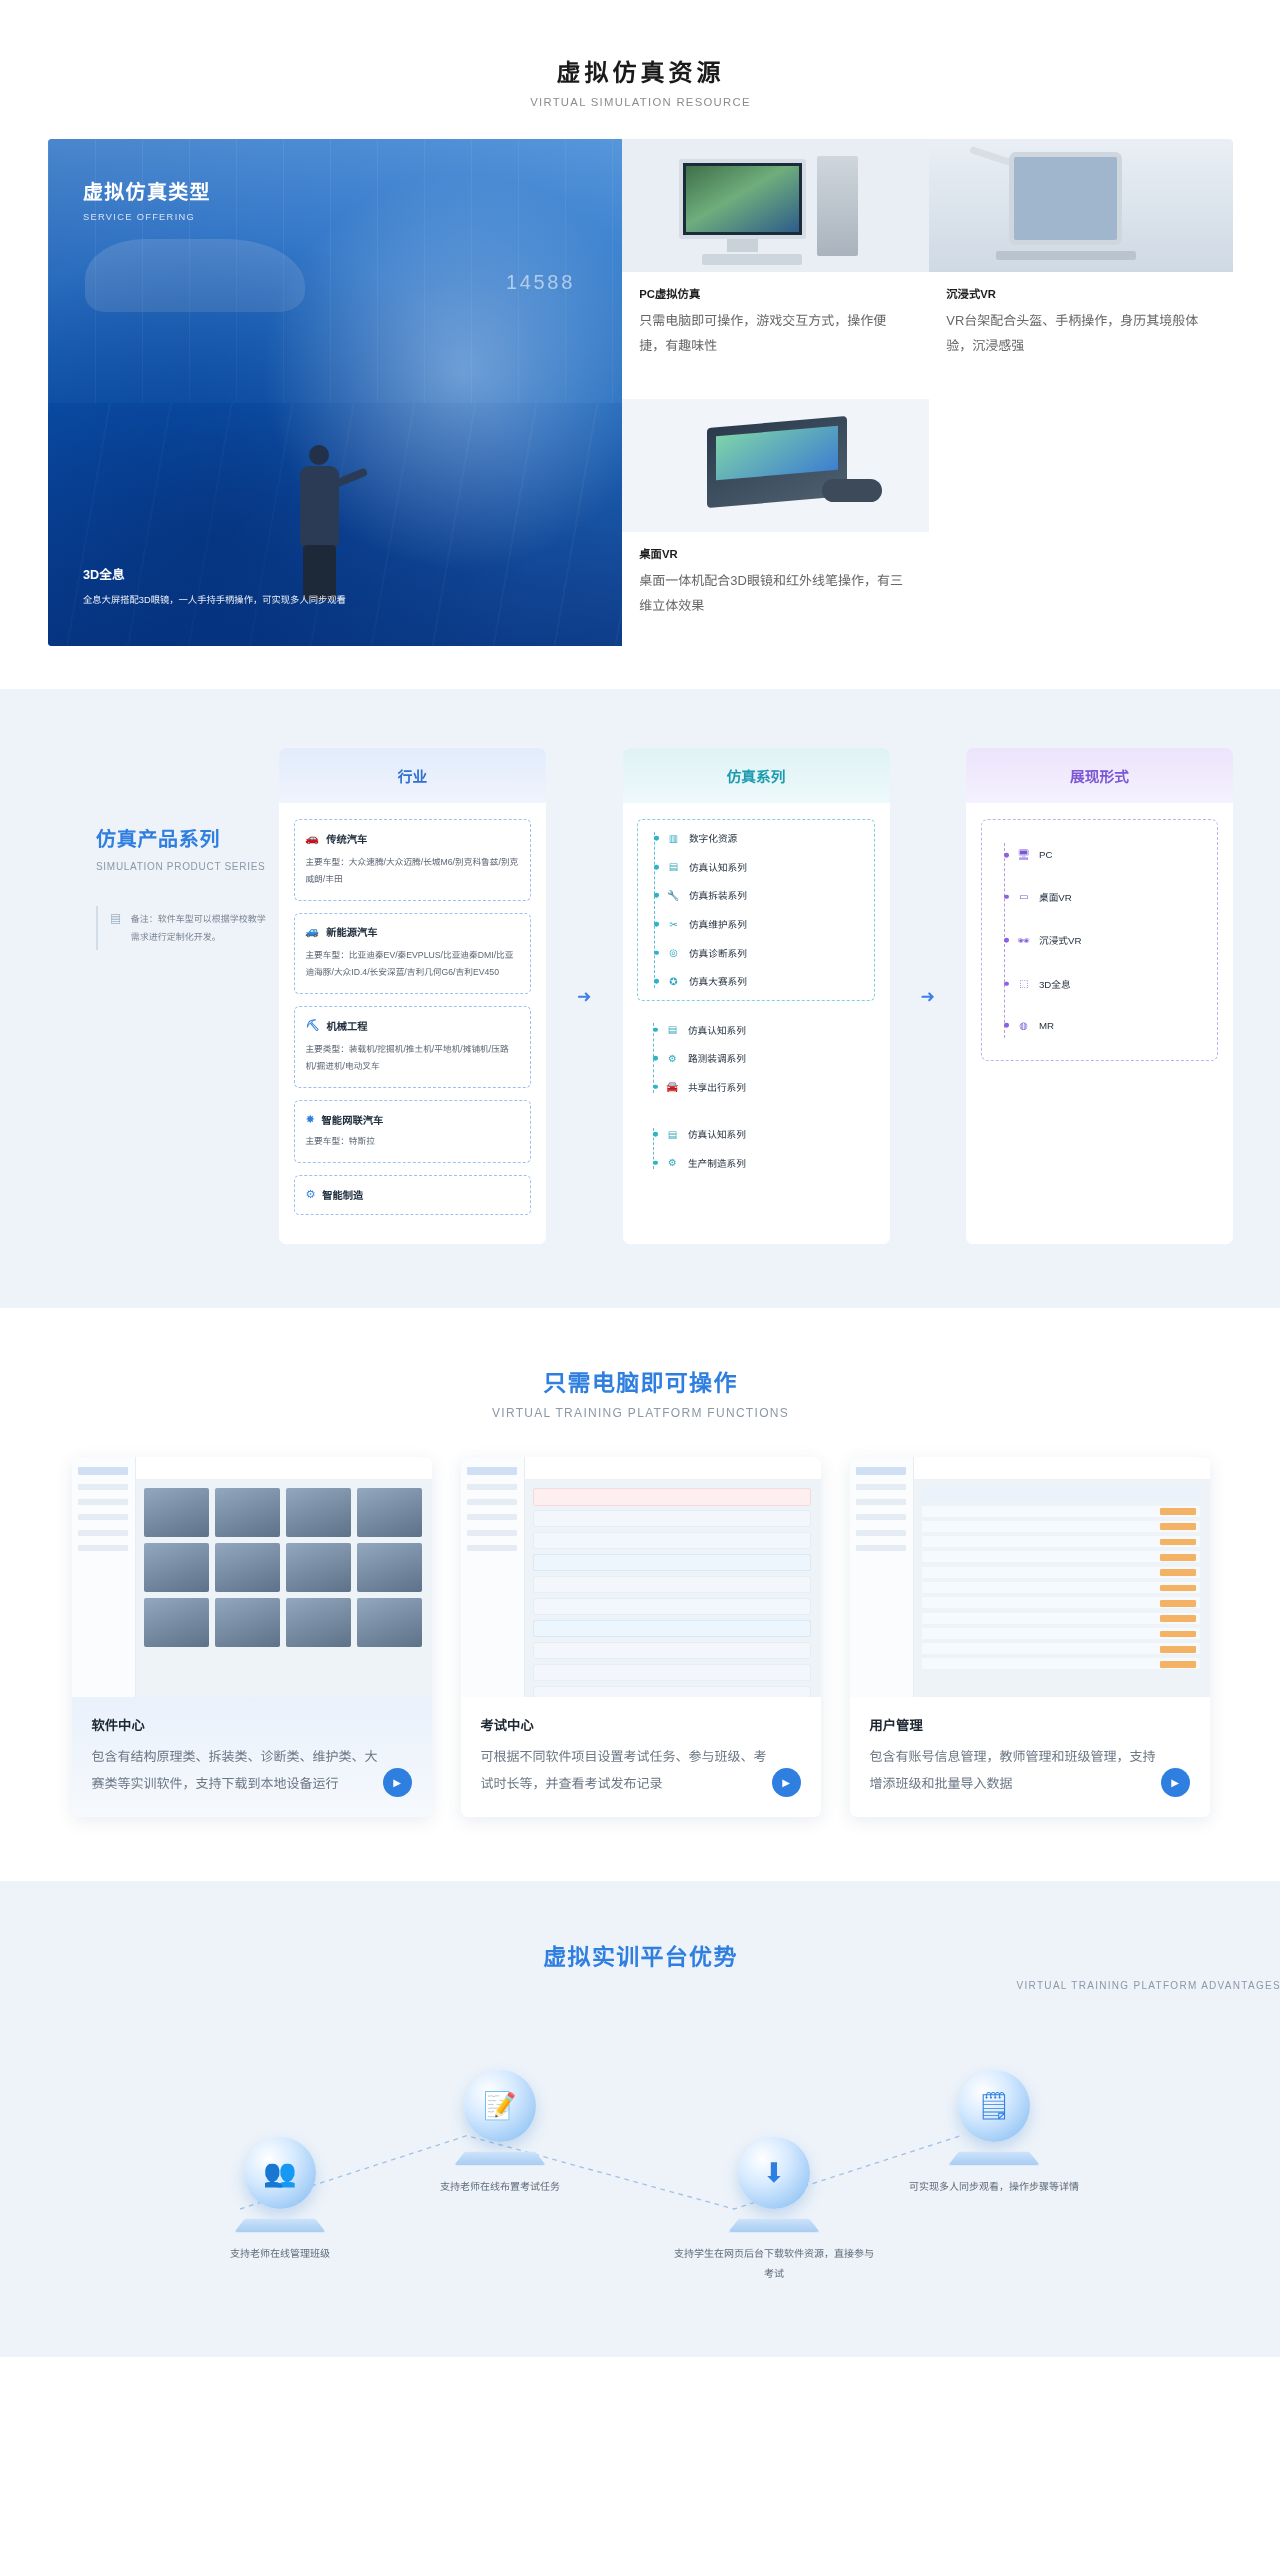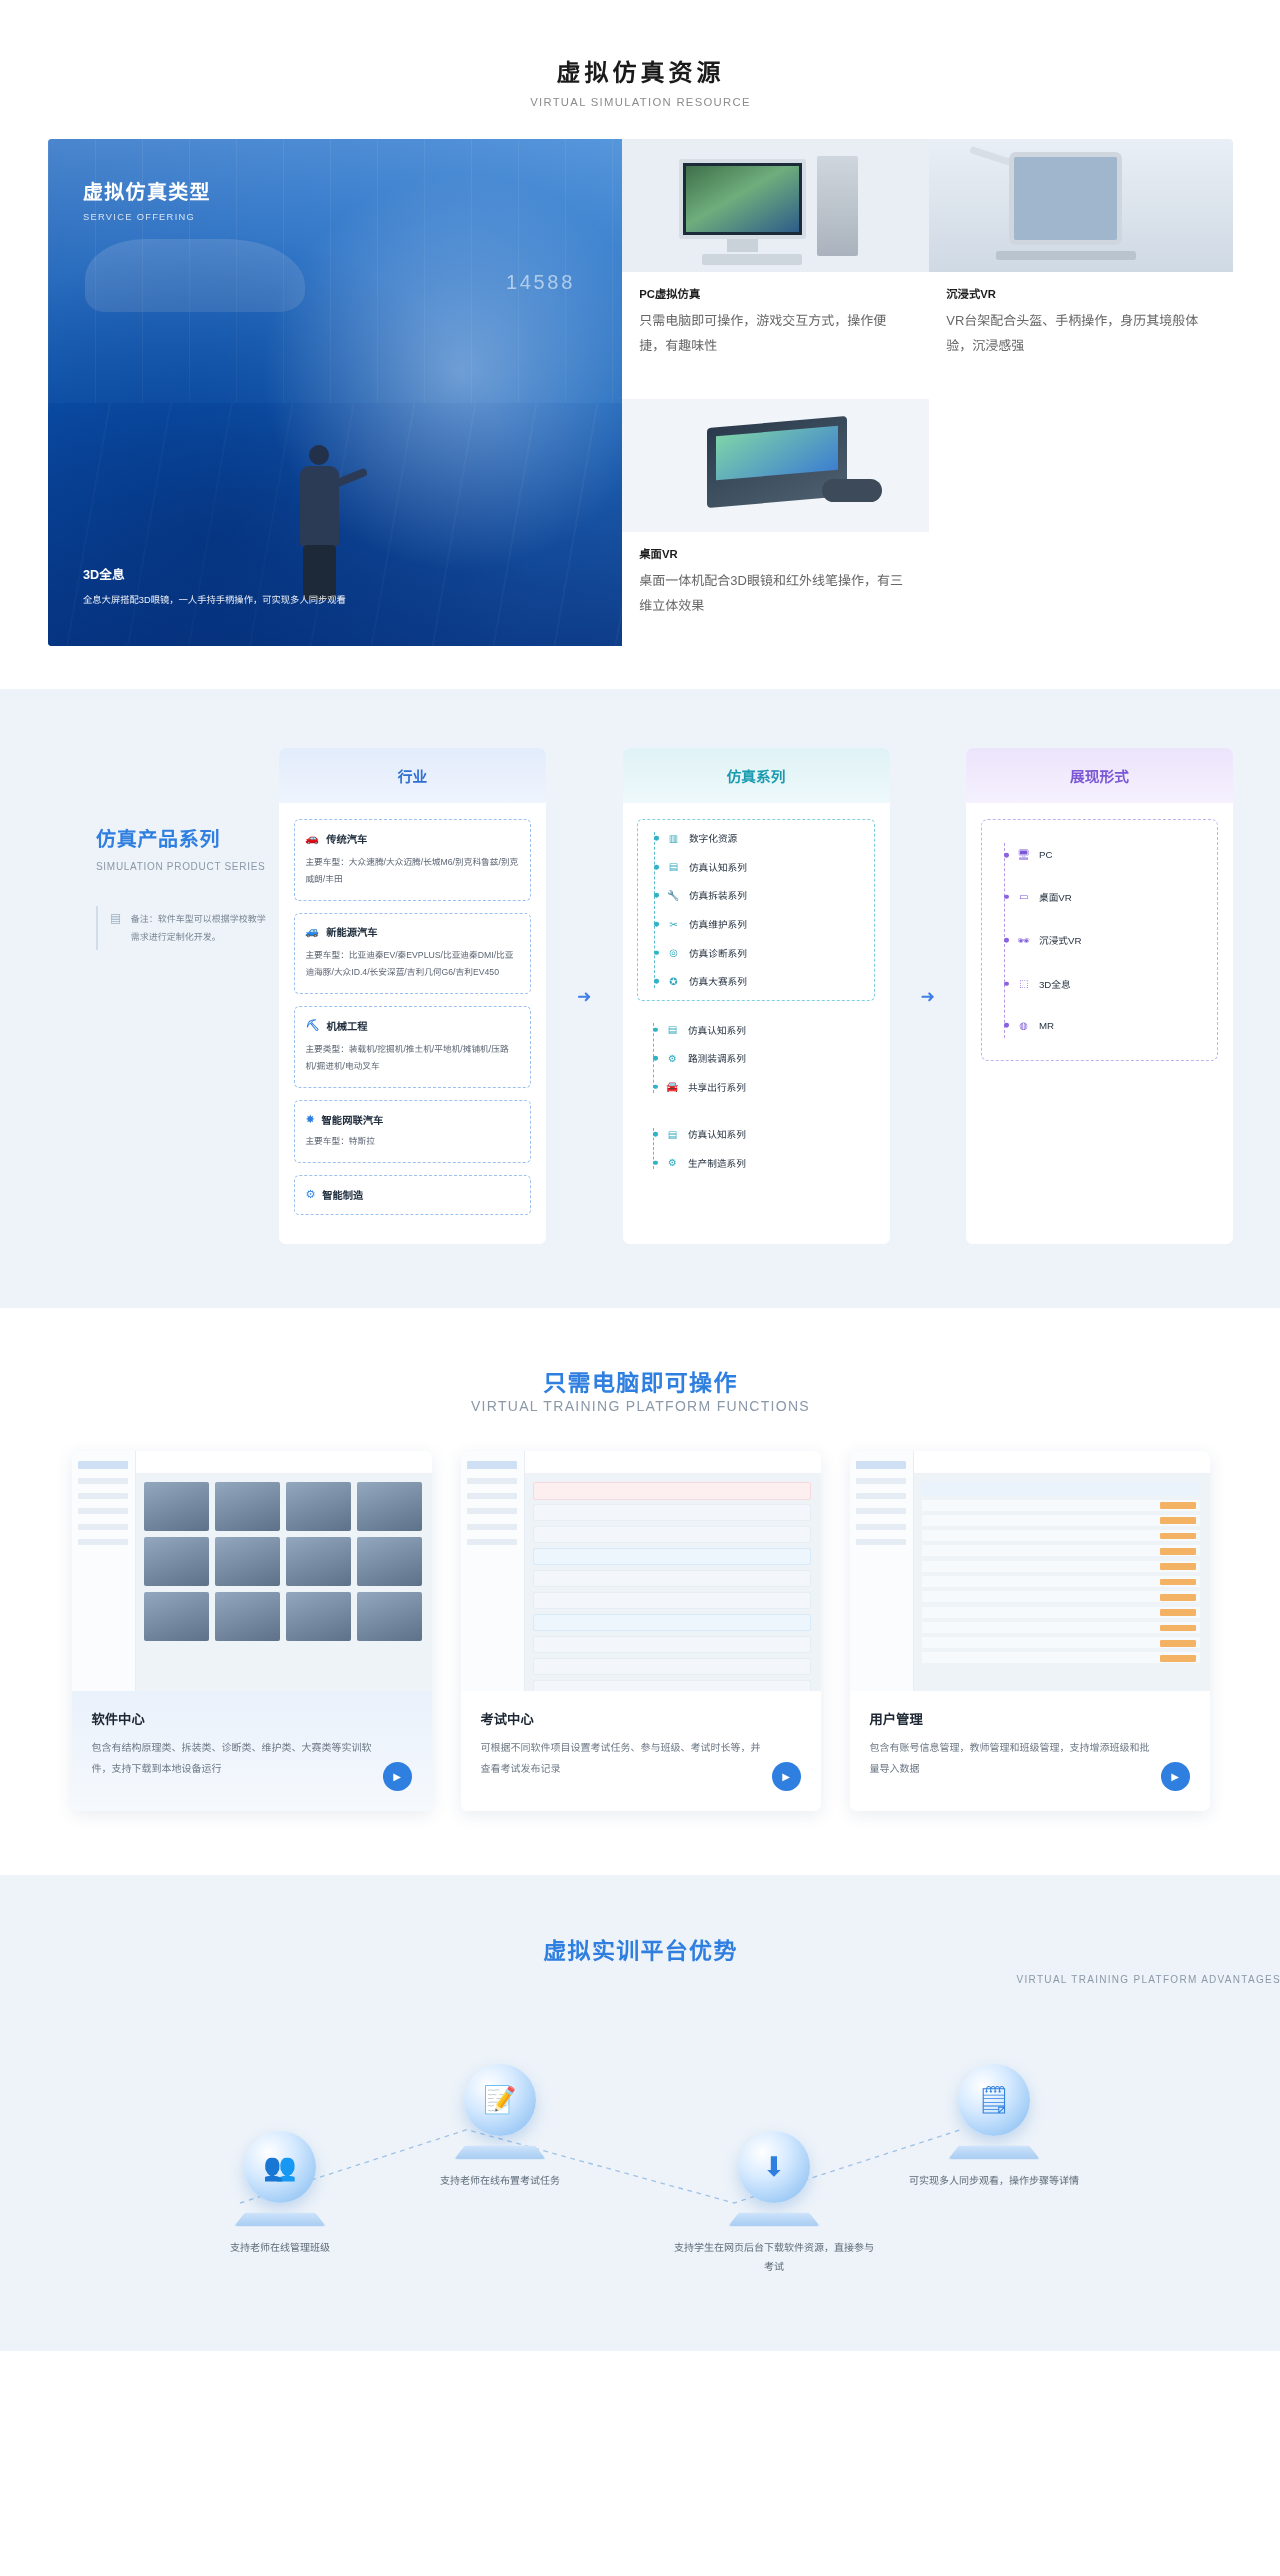--- a/index.html
+++ b/index.html
@@ -237,21 +237,21 @@
   .col3 .tree-item .ti { color:#7b57d6; }
   .col3-panel { border: 0.7px dashed #c3b0ee; border-radius: 6.7px; padding: 14.7px 12px 14.7px 17.3px; }
   .col3 .tree-item { padding: 14.7px 0; }
 
   .arrow { align-self:center; color:#3f7fe6; font-size: 17.3px; margin: 0 4px; }
   .arrow-col { display:flex; align-items:center; padding: 0 4px; }
 
   
   .sec-func { background:#fff; padding: 56px 0 64px 0; }
   .func-title { font-size: 23px; font-weight:bold; color:#2f7fe0; text-align:center; letter-spacing:1.3px;}
-  .func-sub { font-size: 14px; color:#8a98a8; text-align:center; letter-spacing:1.3px; }
+  .func-sub { font-size: 12px; color:#8a98a8; text-align:center; letter-spacing:1.3px; margin-top: 8px;}
   .cards { display:flex; gap: 29px; justify-content:center; margin-top: 37px; }
   .card {
     width: 360px; background:#fff; border-radius: 6.7px; overflow:hidden;
     box-shadow: 0 4px 17.3px rgba(40,70,120,.10);
   }
   .card .shot { height: 240px; background:#eef3f8; position:relative; overflow:hidden; }
   .card .shot .sb { position:absolute; left:0; top:0; bottom:0; width: 64px; background:#fbfcfe; border-right:0.7px solid #e8edf3;}
   .card .shot .sb .logo { margin: 9.3px 6.7px; height: 8px; background:#cfe0f5; border-radius:1.3px;}
   .card .shot .sb .li { margin: 9.3px 6.7px; height: 6px; background:#e6ecf3; border-radius:1.3px;}
   .card .shot .top { position:absolute; left: 64px; right:0; top:0; height: 23px; background:#fff; border-bottom:0.7px solid #eef2f6;}
@@ -260,21 +260,21 @@
   .card .shot .rows { position:absolute; left: 72px; right: 9.3px; top: 31px; }
   .card .shot .rows .r { height: 17.3px; background:#f3f7fb; border:0.7px solid #e6edf4; border-radius:2px; margin-bottom: 4.7px;}
   .card .shot .rows .r.accent { background:#fdeef0; border-color:#f6d9dd; }
   .card .shot .rows .r.blue { background:#eef6fd; border-color:#d8e9f8; }
   .card .shot .tbl { position:absolute; left: 72px; right: 9.3px; top: 31px; }
   .card .shot .tbl .hr { height: 13.3px; background:#eaf2fb; border-radius:1.3px; margin-bottom:4px;}
   .card .shot .tbl .tr { height: 12px; background:#f7fafd; border-bottom:0.7px solid #eef3f8; margin-bottom:3.3px; position:relative;}
   .card .shot .tbl .tr::after{ content:""; position:absolute; right: 4px; top: 2.7px; width: 36px; height: 6.7px; background:#f3a54a; border-radius:1.3px; opacity:.85;}
   .card .body { padding: 17.3px 20px 20px 20px; position:relative; min-height: 120px; }
   .card .body h4 { font-size: 13.3px; font-weight:bold; color:#1c2733; }
-  .card .body p { font-size: 10px; line-height: 2.05; color:#6b7785; margin-top: 10.7px; max-width: 287px;}
+  .card .body p { font-size: 13px; line-height: 2.05; color:#6b7785; margin-top: 10.7px; max-width: 287px;}
   .play {
     position:absolute; right: 20px; bottom: 20px; width: 29px; height: 29px; border-radius:50%;
     background:#2f7fe0; display:flex; align-items:center; justify-content:center; color:#fff; font-size: 10px;
   }
   .card1 .body { background: linear-gradient(180deg,#e9f1fb,#f6f9fd); }
 
   
   .sec-adv { background:#eef3f9; padding: 57px 0 73px 0; }
   .adv-title { font-size: 23px; font-weight:bold; color:#2f7fe0; text-align:center; letter-spacing:1.3px;}
   .adv-sub { font-size: 10px; color:#8a98a8; text-align:right; letter-spacing:1.3px; margin-top: 8px;}

